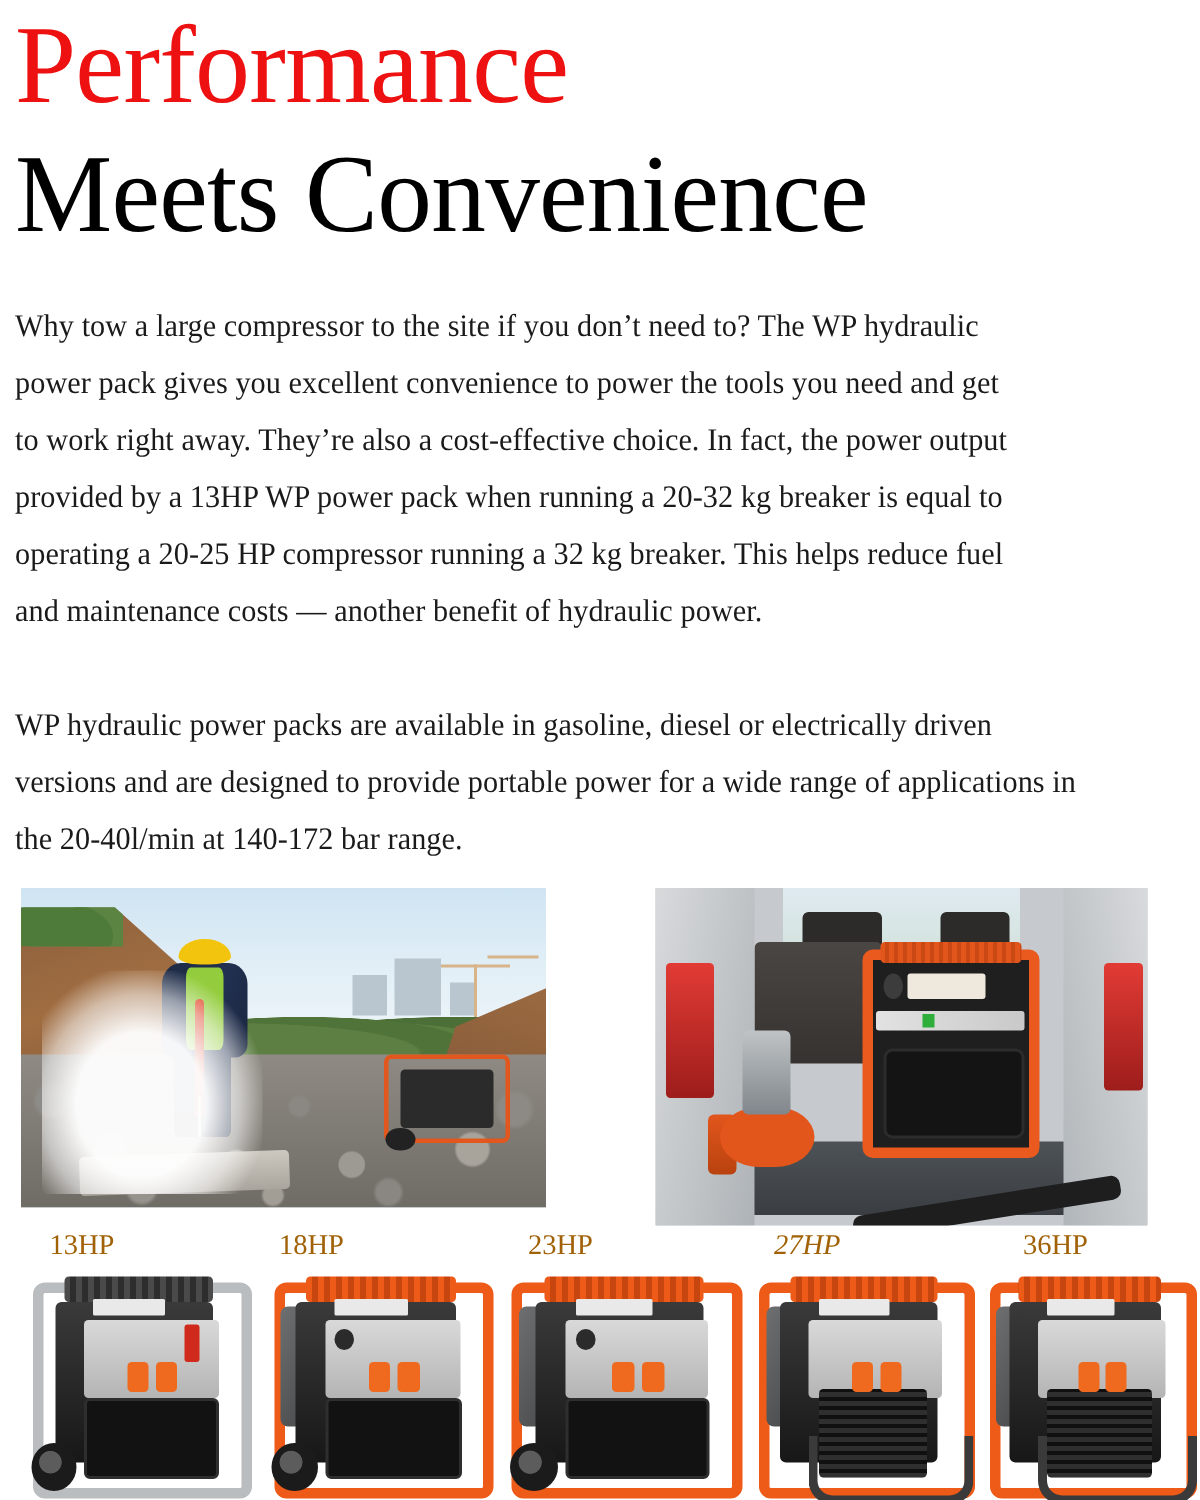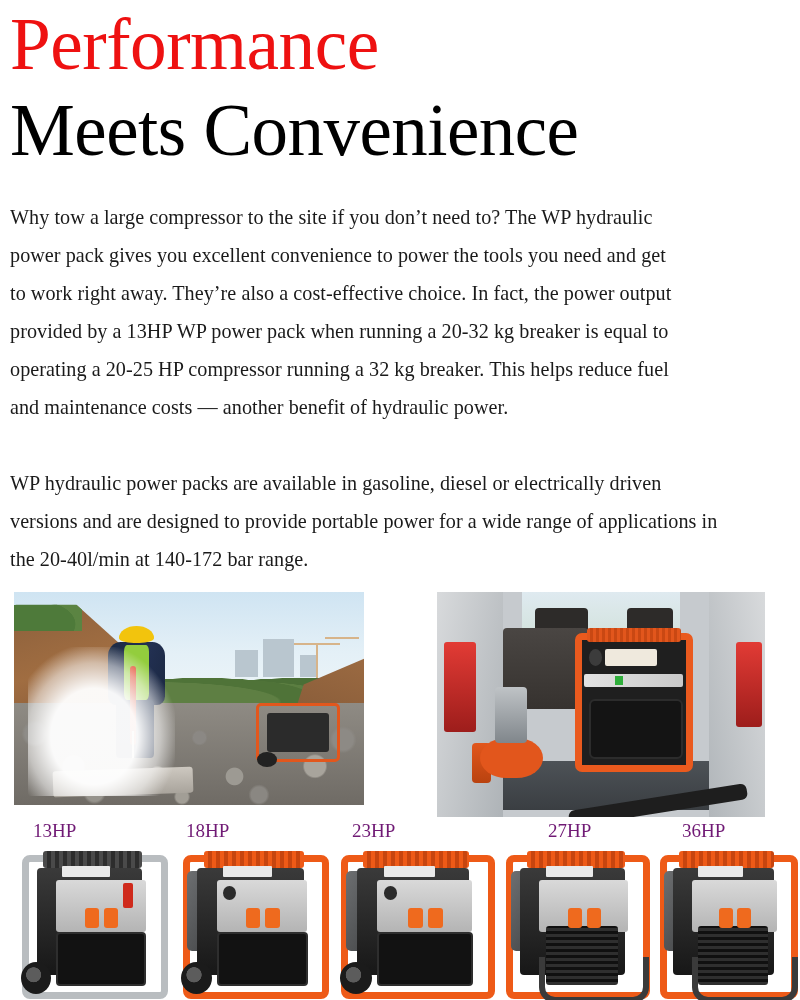--- a/index.html
+++ b/index.html
@@ -143,21 +143,21 @@
         background:linear-gradient(#bfc3c6,#80868b);border-radius:4px;}
   .pumpbase{position:absolute;left:10%;top:48%;width:64%;height:34%;
         background:#e2561c;border-radius:50%/60%;}
   .cyl{position:absolute;left:2%;top:52%;width:20%;height:34%;
         background:linear-gradient(#e2561c,#b9420f);border-radius:4px;}
   .hose{position:absolute;left:40%;bottom:2%;width:55%;height:7%;
         background:#1e1e1e;border-radius:6px;transform:rotate(-9deg);}
 
   
   .labels{position:absolute;left:0;top:818px;width:800px;height:28px;}
-  .labels .lbl{position:absolute;top:0;font-size:19px;line-height:26px;color:#701a75;}
+  .labels .lbl{position:absolute;top:0;font-size:19px;line-height:26px;color:#a16207;}
 
   
   .products{position:absolute;left:0;top:846px;width:800px;height:154px;}
   .prod{position:absolute;top:0;height:154px;}
 
   .unit{position:absolute;left:0;top:0;width:100%;height:100%;}
   .u-cage{position:absolute;left:9%;top:6%;width:82%;height:84%;border-radius:8px;}
   .u-cage.orange{border:7px solid #ee5a17;}
   .u-cage.chrome{border:7px solid #b9bdc0;}
   .u-core{position:absolute;left:18%;top:14%;width:66%;height:70%;
@@ -272,21 +272,21 @@
       </div>
       <div class="hose"></div>
     </div>
 
   </div>
 
   <div class="labels">
     <span class="lbl" style="left:33px;">13HP</span>
     <span class="lbl" style="left:186px;">18HP</span>
     <span class="lbl" style="left:352px;">23HP</span>
-    <span class="lbl" style="left:548px;">27HP</span>
+    <span class="lbl" style="left:516px;font-style:italic;">27HP</span>
     <span class="lbl" style="left:682px;">36HP</span>
   </div>
 
   <div class="products">
 
     <div class="prod" style="left:8px;width:160px;">
       <div class="unit">
         <div class="u-cage chrome"></div>
         <div class="u-top dark"></div>
         <div class="u-core"></div>

